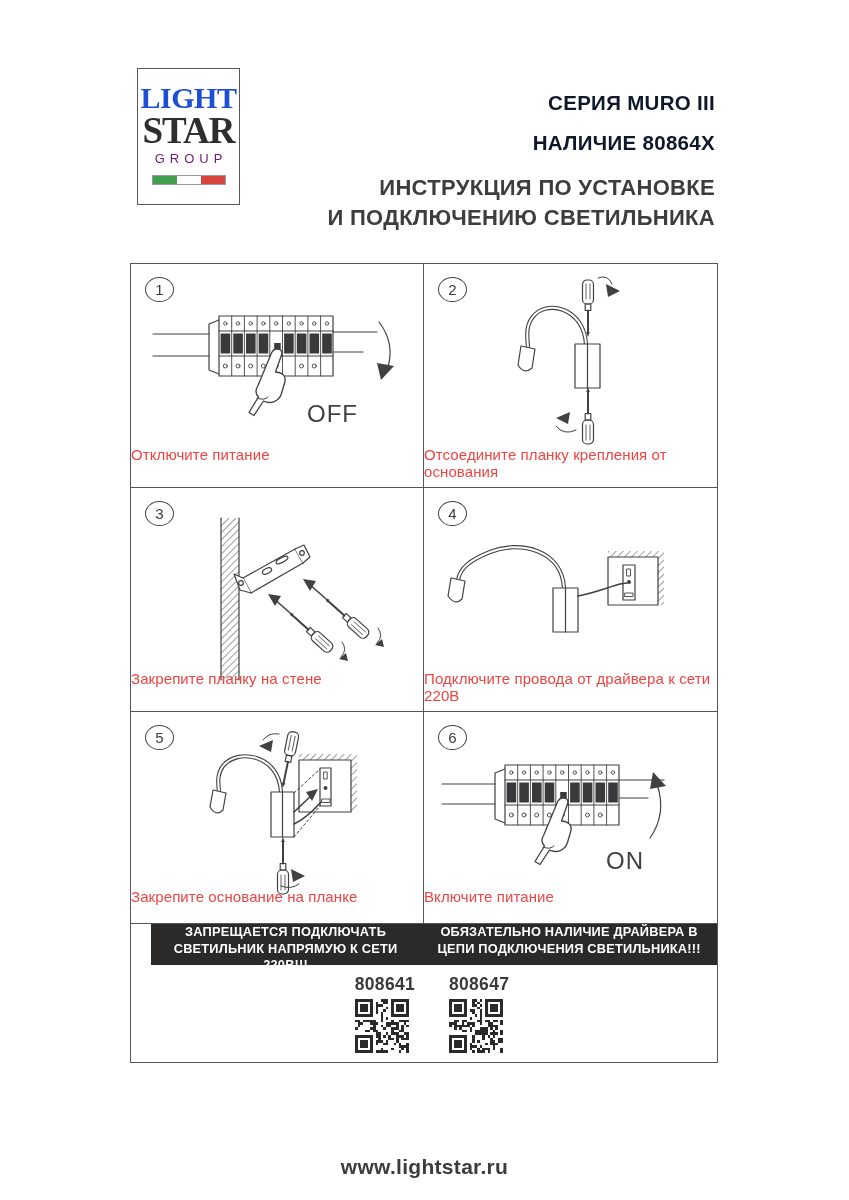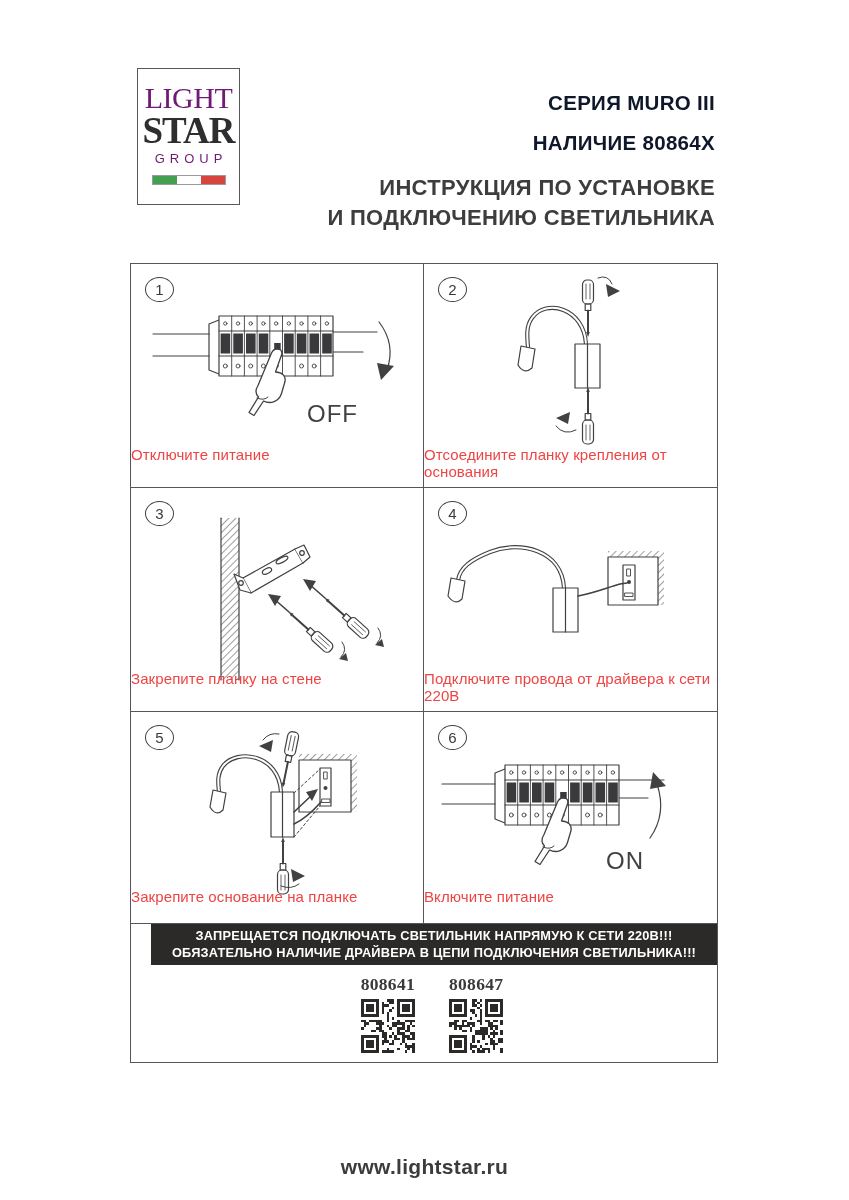--- a/index.html
+++ b/index.html
@@ -1,22 +1,22 @@
 <!DOCTYPE html>
 <html><head>
 <meta charset="utf-8">
 <style>
   html,body{margin:0;padding:0;background:#ffffff;}
   .sheet{position:relative;width:849px;height:1200px;background:#fff;overflow:hidden;
          font-family:"Liberation Sans",sans-serif;color:#3d3d3f;}
   
   .logo{position:absolute;left:137px;top:68px;width:103px;height:137px;
         border:1.5px solid #58585a;box-sizing:border-box;background:#fff;text-align:center;}
-  .logo-light{margin-top:14px;font-family:"Liberation Serif",serif;font-weight:normal;
-              font-size:30px;line-height:30px;color:#701a75;letter-spacing:-.5px;}
+  .logo-light{margin-top:14px;font-family:"Liberation Serif",serif;font-weight:bold;
+              font-size:30px;line-height:30px;color:#1d4ed8;letter-spacing:-.5px;}
   .logo-star{font-family:"Liberation Serif",serif;font-weight:bold;font-size:37px;
              line-height:35px;color:#2e2e30;letter-spacing:-1px;}
   .logo-group{font-size:13px;letter-spacing:5px;margin-top:3px;margin-left:5px;color:#701a75;}
   .flag{width:72px;height:8px;margin:9px auto 0;border:1px solid #9a9a9a;display:flex;box-sizing:content-box;}
   .flag span{flex:1;}
   .title-block{position:absolute;right:134px;top:76px;text-align:right;}
   .series-line{font-weight:bold;font-size:20.5px;line-height:26px;letter-spacing:.3px;color:#0f172a;margin-top:14px;}
   .main-title{margin-top:17px;font-weight:bold;font-size:22px;line-height:30px;letter-spacing:.3px;color:#3d3d3f;}
   
   .grid{position:absolute;left:130px;top:263px;width:588px;height:800px;
@@ -26,27 +26,27 @@
   .panel.left{border-right:1px solid #55565a;}
   .panel svg{position:absolute;left:0;top:0;}
   .badge{position:absolute;left:14px;top:13px;width:29px;height:25px;border:1.3px solid #414042;
          border-radius:50%;display:flex;align-items:center;justify-content:center;
          font-size:15px;color:#3a3a3c;box-sizing:border-box;background:#fff;z-index:2;}
   .caption{position:absolute;left:0;width:100%;text-align:left;font-size:15px;
            color:#ef4444;letter-spacing:.1px;}
   .cap-r12{top:182px;} .cap-r3{top:176px;}
   
   .warning{grid-column:1 / span 2;background:#2b2a29;color:#fff;text-align:center;
-           display:flex;flex-direction:column;justify-content:center;gap:1px;margin-left:20px;}
+           display:flex;justify-content:center;gap:1px;margin-left:20px;}
   .warning div{font-weight:bold;font-size:12.8px;line-height:16.5px;letter-spacing:.2px;}
   
   .products{grid-column:1 / span 2;display:flex;justify-content:center;gap:34px;
             padding-top:9px;transform:translateX(8px);}
   .product{text-align:center;}
-  .article{font-weight:bold;font-size:17.5px;color:#3a3a3c;letter-spacing:.3px;margin-bottom:4px;font-family:Liberation Serif, serif;}
+  .article{font-weight:bold;font-size:17.5px;color:#3a3a3c;letter-spacing:.3px;margin-bottom:4px;}
   .qr{width:54px;height:54px;display:block;}
   
   .footer{position:absolute;left:0;top:1155px;width:100%;text-align:center;
           font-weight:bold;font-size:21px;color:#3c3c3e;letter-spacing:.3px;}
   
   .draw{stroke:#414042;fill:none;stroke-width:1.2;stroke-linecap:round;stroke-linejoin:round;}
   .svglabel{font-family:"Liberation Sans",sans-serif;font-size:24px;fill:#414042;letter-spacing:1px;}
 </style>
 </head>
 <body>

